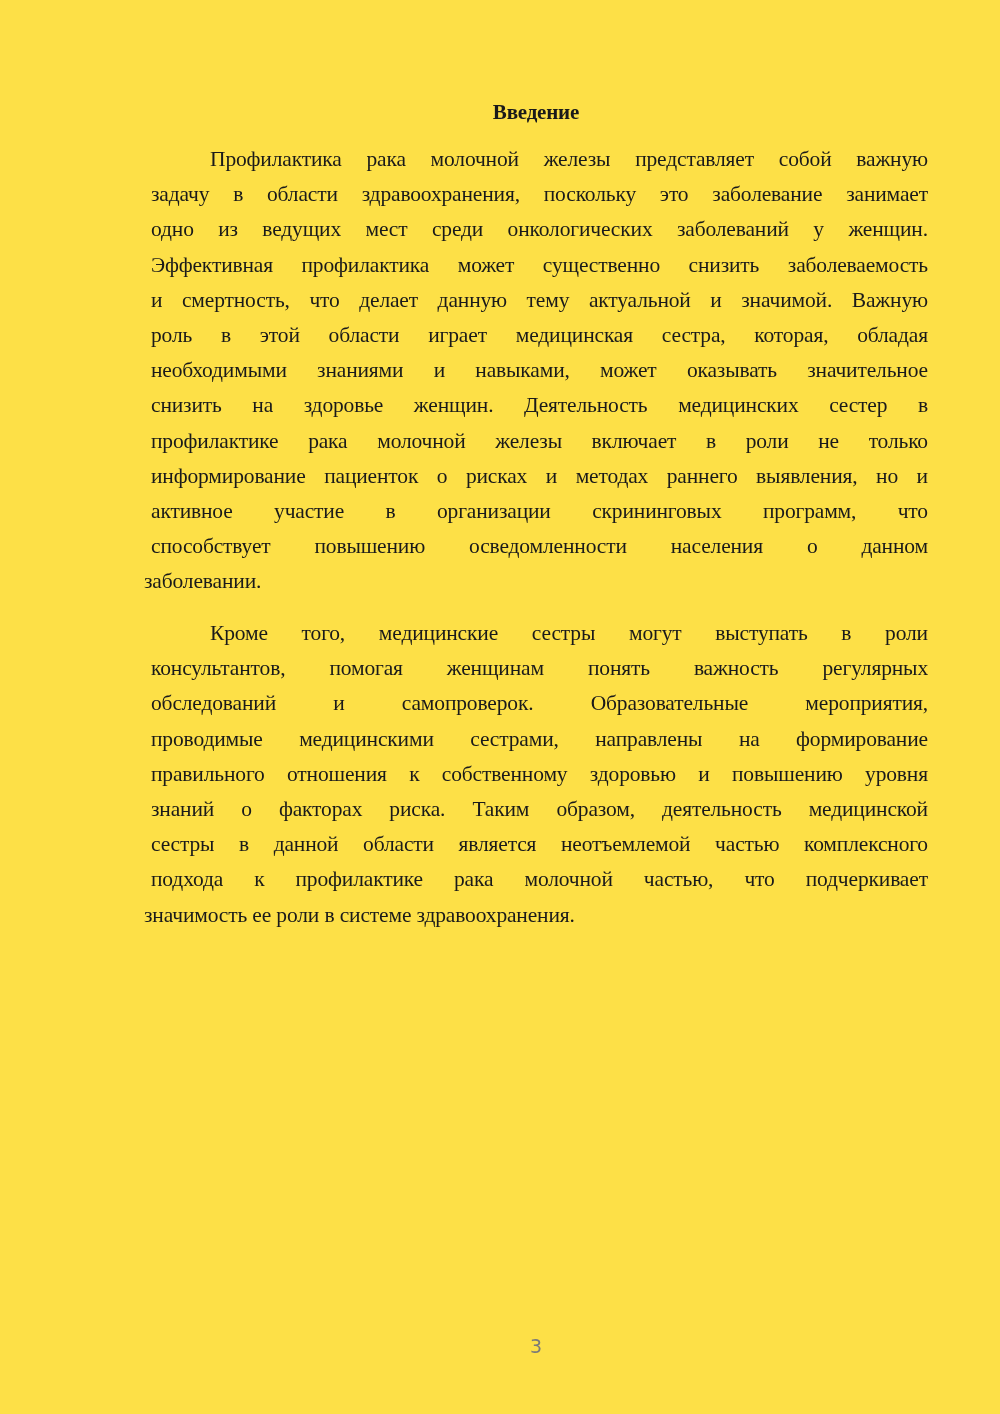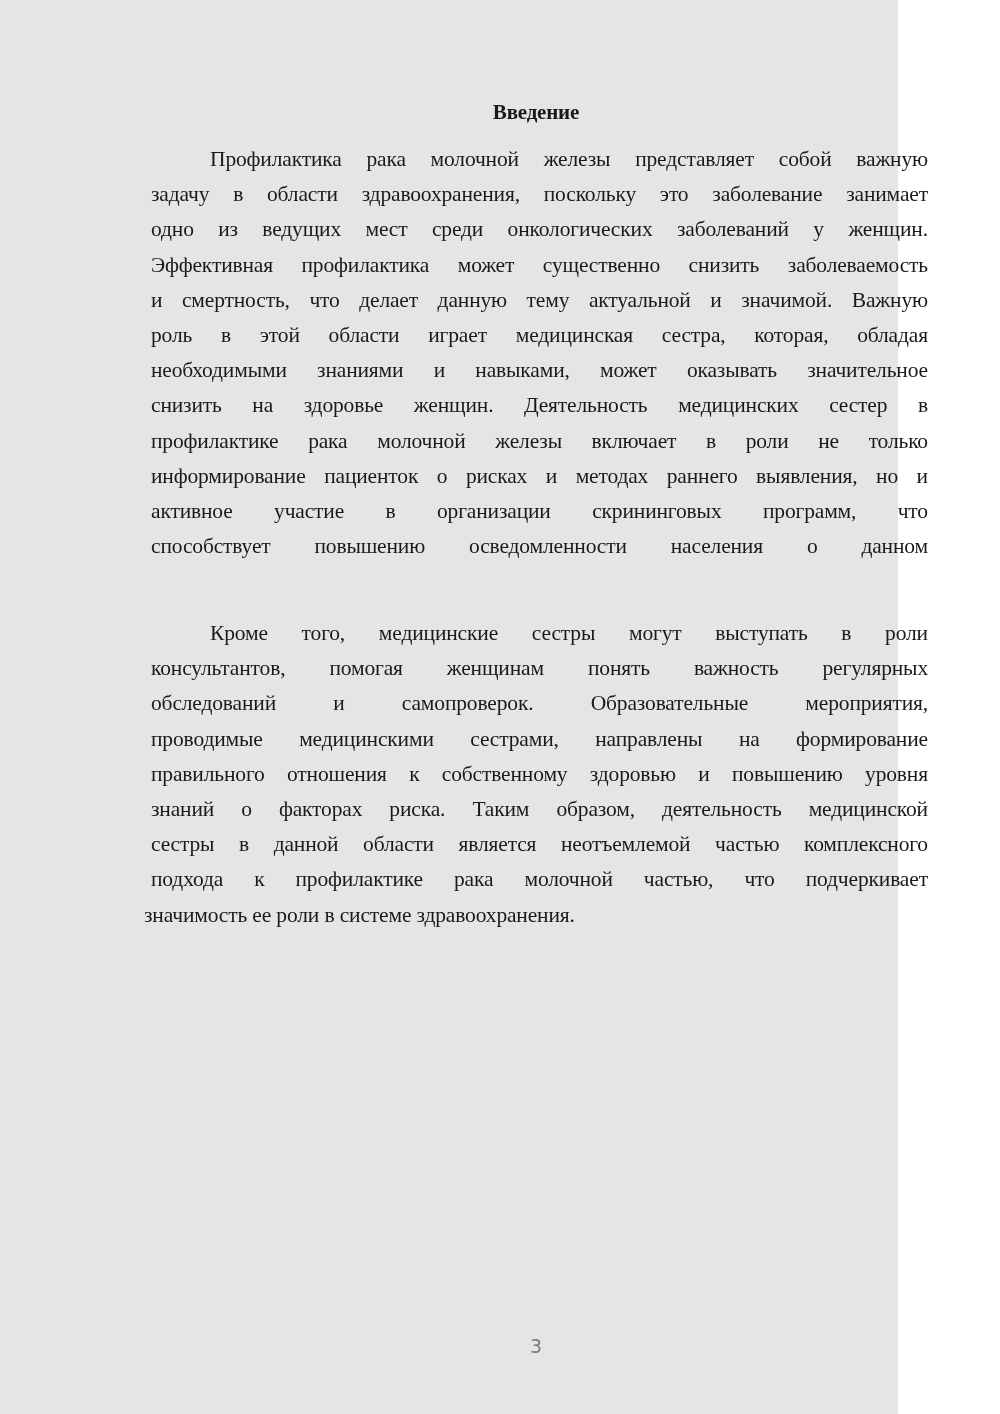--- a/index.html
+++ b/index.html
@@ -11,23 +11,23 @@
       width: 1000px;
       height: 1414px;
       position: relative;
       overflow: hidden;
       font-family: "Liberation Serif", "DejaVu Serif", serif;
       color: #1a1a1a;
     }
     .page {
       position: absolute;
       left: 0; top: 0;
-      width: 898px;
+      width: 1000px;
       height: 1414px;
-      background: #e5e5e5;
+      background: #fde047;
     }
     .title {
       position: absolute;
       top: 98px;
       left: 0;
       width: 1072px;
       text-align: center;
       font-weight: bold;
       font-size: 21px;
       line-height: 28px;
@@ -193,20 +193,21 @@
         <span>что</span>
       </span>
     <span class="line j">
         <span>способствует</span>
         <span>повышению</span>
         <span>осведомленности</span>
         <span>населения</span>
         <span>о</span>
         <span>данном</span>
       </span>
+    <span class="line last">заболевании.</span>
   </div>
 
   <div class="body-block" style="top:616px;">
     <span class="line j indent">
         <span>Кроме</span>
         <span>того,</span>
         <span>медицинские</span>
         <span>сестры</span>
         <span>могут</span>
         <span>выступать</span>

